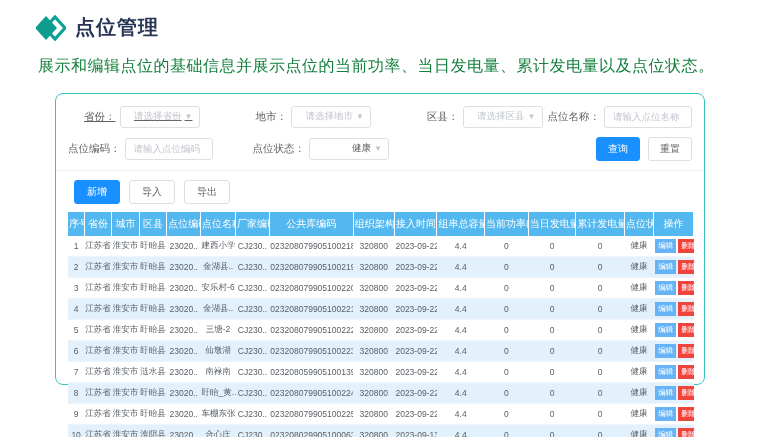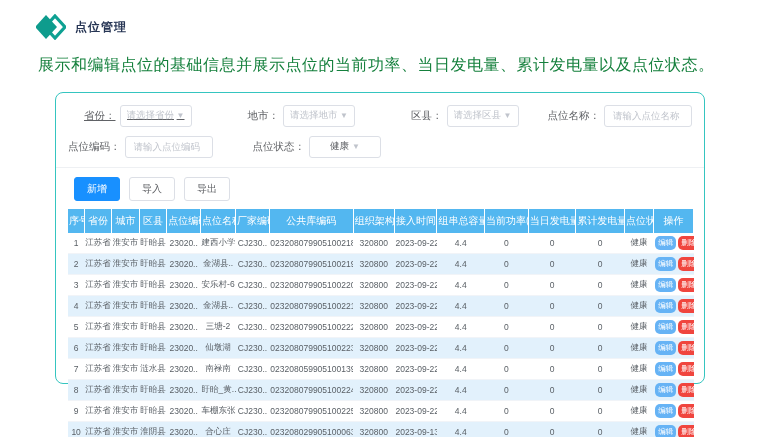--- a/index.html
+++ b/index.html
@@ -1,35 +1,35 @@
 <!DOCTYPE html>
 <html style="--accent-blue: #1890ff; --table-header-blue: #53b7f0; --row-stripe-blue: #e2f1fc; --panel-border-teal: #35c5c0; --brand-teal: #0ea193; --edit-button-blue: #66b3f5; --delete-button-red: #f0453e; --title-navy: #263554;"><head>
 <meta charset="utf-8">
 <style>
   * { margin:0; padding:0; box-sizing:border-box; }
   html,body { width:760px; height:437px; background:#fff; overflow:hidden;
     font-family:"Liberation Sans","DejaVu Sans",sans-serif; }
 
   .page-header { display:flex; align-items:center; gap:9px; padding:14px 0 0 36px; }
-  .page-header h1 { font-size:12px; font-weight:bold; color:var(--title-navy,#263554); letter-spacing:1px; }
+  .page-header h1 { font-size:20px; font-weight:bold; color:var(--title-navy,#263554); letter-spacing:1px; }
   .diamond-icon { width:30px; height:26px; flex:0 0 auto; }
 
   .page-desc { margin:8px 38px 0 38px; font-size:16px; color:#15803d; line-height:2.1; letter-spacing:0.5px; }
 
   .panel { position:relative; margin:10px 0 0 55px; width:650px; height:292px;
     border:1px solid var(--panel-border-teal,#35c5c0); border-radius:8px; background:#fff;
     padding:12px 12px 8px 12px; }
 
   
   .filter-row { display:flex; align-items:center; margin-bottom:9px; font-size:10.5px; color:#606266; }
   .filter-item { display:flex; align-items:center; }
   .filter-label { white-space:nowrap; margin-right:4px; }
   .control { height:22px; border:1px solid #dcdfe6; border-radius:3px; background:#fff;
     display:flex; align-items:center; padding:0 6px; font-size:9.5px; }
-  .select { width:72px; justify-content:center; }
+  .select { width:80px; justify-content:flex-end; }
   .select .ph { color:#c0c4cc; overflow:hidden; white-space:nowrap; }
   .select .val { color:#606266; }
   .caret { color:#c0c4cc; font-size:8px; margin-left:3px; }
   .text-input { width:88px; height:22px; border:1px solid #dcdfe6; border-radius:3px;
     padding:0 8px; font-size:9.5px; color:#606266; outline:none; }
   .text-input::placeholder { color:#c0c4cc; }
   .btn { border-radius:3px; font-size:10px; cursor:pointer; border:1px solid #dcdfe6;
     background:#fff; color:#606266; padding:4px 11px; }
   .btn.primary { background:var(--accent-blue,#1890ff); border-color:var(--accent-blue,#1890ff); color:#fff; }
   .filter-buttons { margin-left:auto; display:flex; gap:8px; }
@@ -41,21 +41,21 @@
   .toolbar .btn { padding:4px 12px; }
 
   
   table { width:626px; table-layout:fixed; border-collapse:collapse; }
   thead th { background:var(--table-header-blue,#53b7f0); color:#fff; font-weight:normal;
     font-size:10px; padding:5px 1px; white-space:nowrap; overflow:hidden;
     border-right:1px solid rgba(255,255,255,0.35); text-align:center; }
   tbody td { font-size:8.5px; color:#5a6066; text-align:center; padding:3px 1px;
     white-space:nowrap; overflow:hidden; border-bottom:1px solid #f1f4f8; }
   tbody tr:nth-child(even) { background:var(--row-stripe-blue,#e2f1fc); }
-  .mini-btn { border:none; border-radius:5px; color:#fff; font-size:7.5px; padding:2px 3px;
+  .mini-btn { border:none; border-radius:0; color:#fff; font-size:7.5px; padding:2px 3px;
     cursor:pointer; margin:0 1px; }
   .mini-btn.edit { background:var(--edit-button-blue,#66b3f5); }
   .mini-btn.del { background:var(--delete-button-red,#f0453e); }
 </style>
 </head>
 <body>
 
 <div class="page-header">
   <svg class="diamond-icon" viewBox="0 0 30 26">
     <polygon points="19,2 29,13 19,24 9,13" fill="none" stroke="#0ea193" stroke-width="3.2"></polygon>
@@ -100,20 +100,24 @@
     <div class="filter-item">
       <span class="filter-label">点位编码：</span>
       <input class="text-input" placeholder="请输入点位编码" style="">
     </div>
     <div class="filter-item" style="margin-left:40px;">
       <span class="filter-label">点位状态：</span>
       <div class="control select">
         <span class="val">健康</span>
         <span class="caret">▼</span>
       </div>
+    </div>
+    <div class="filter-buttons">
+      <button class="btn primary">查询</button>
+      <button class="btn">重置</button>
     </div>
   </div>
 
   <div class="divider"></div>
 
   <div class="toolbar">
     <button class="btn primary">新增</button>
     <button class="btn">导入</button>
     <button class="btn">导出</button>
   </div>

